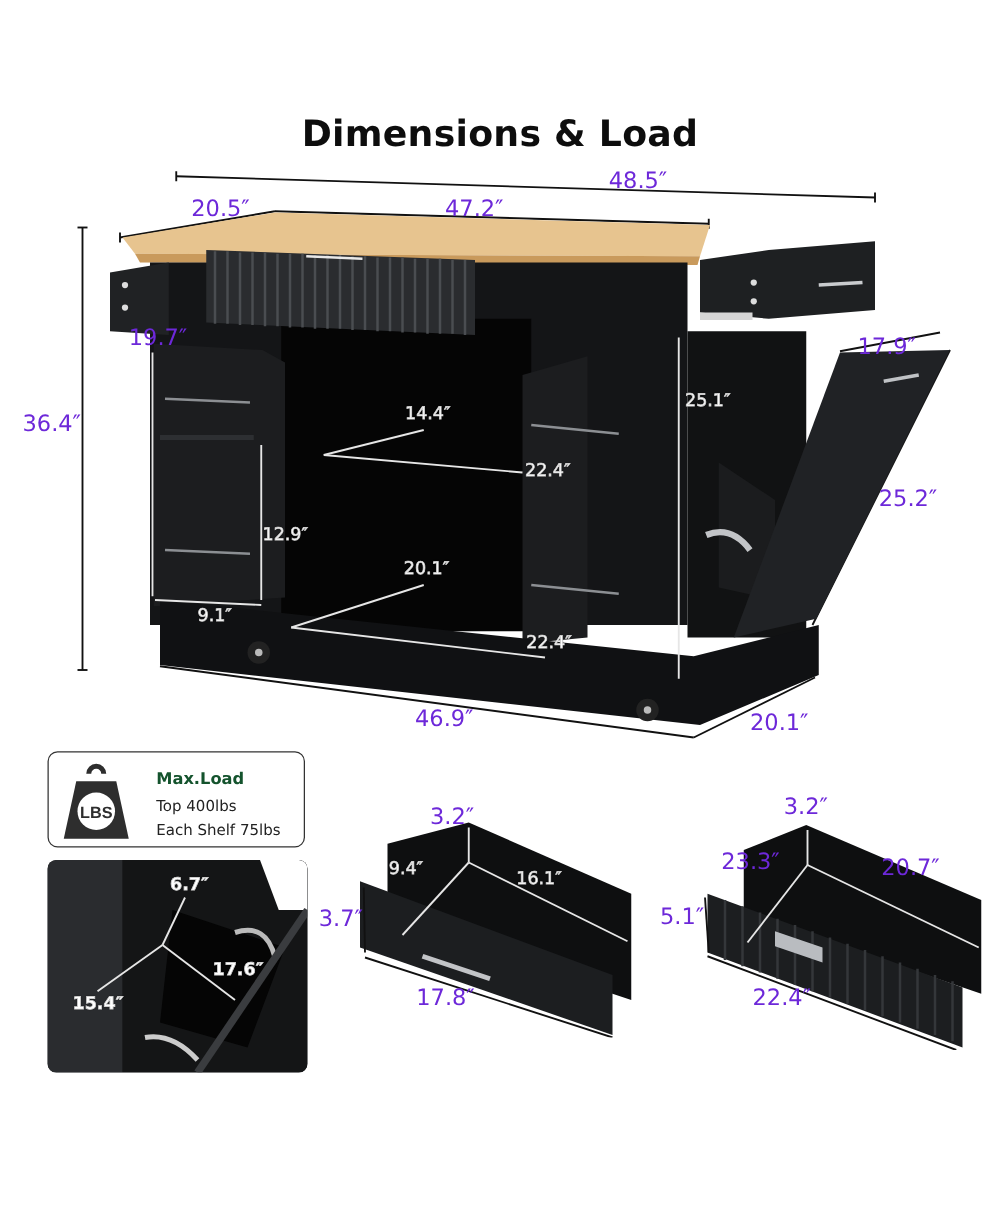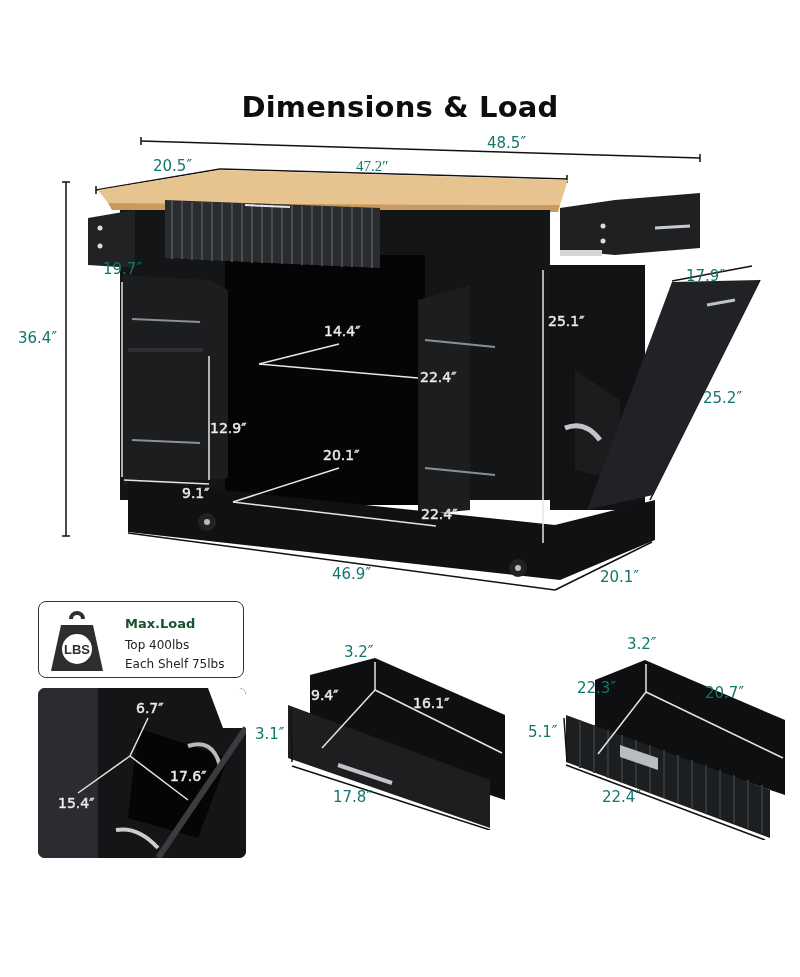--- a/index.html
+++ b/index.html
@@ -1,25 +1,25 @@
 <!DOCTYPE html>
 <html><head>
 <meta charset="utf-8">
 <style>
   html,body{margin:0;padding:0;background:#ffffff;}
   body{width:800px;height:977px;position:relative;overflow:hidden;font-family:"DejaVu Sans","Liberation Sans",sans-serif;color:#111;}
   .title{position:absolute;left:0;top:90px;width:800px;text-align:center;font-weight:bold;font-size:29px;letter-spacing:0.2px;color:#0d0d0d;}
   svg.main{position:absolute;left:0;top:0;}
-  .dim{position:absolute;font-size:15px;color:#0f766e;white-space:nowrap;line-height:1;}
+  .dim{position:absolute;font-size:18px;color:#6d28d9;white-space:nowrap;line-height:1;}
   .dim-w{position:absolute;font-size:14px;color:#fff;white-space:nowrap;line-height:1;
     -webkit-text-stroke:0.6px #cfcfcf;text-shadow:0 0 1px #000;}
   .load-box{position:absolute;left:38px;top:601px;width:206px;height:77px;border:1.5px solid #333;border-radius:8px;box-sizing:border-box;background:#fff;}
   .load-title{position:absolute;left:86px;top:14px;font-size:13px;font-weight:bold;color:#14532d;}
   .load-line{position:absolute;left:86px;font-size:12px;color:#222;}
-  .panel{position:absolute;left:38px;top:688px;width:208px;height:170px;border-radius:7px;overflow:hidden;background:#1d1f21;}
+  .panel{position:absolute;left:38px;top:688px;width:208px;height:170px;border-radius:7px;overflow:hidden;background:#1d1f21;font-weight:bold;}
 </style>
 </head>
 <body>
 
 <div class="title">Dimensions &amp; Load</div>
 
 <svg class="main" width="800" height="977" viewBox="0 0 800 977">
 
   <g stroke="#111" stroke-width="1.5" fill="none">
     <line x1="141" y1="141" x2="700" y2="158"></line>
@@ -114,25 +114,25 @@
     <line x1="259" y1="364" x2="339" y2="344"></line>
     <line x1="259" y1="364" x2="418" y2="378"></line>
     <line x1="233" y1="502" x2="339" y2="468"></line>
     <line x1="233" y1="502" x2="436" y2="526"></line>
     <line x1="543" y1="270" x2="543" y2="543"></line>
   </g>
 </svg>
 
 <div class="dim" style="left:487px;top:136px;">48.5″</div>
 <div class="dim" style="left:153px;top:159px;">20.5″</div>
-<div class="dim" style="left:356px;top:159px;font-family:Liberation Serif, serif;">47.2″</div>
+<div class="dim" style="left:356px;top:159px;">47.2″</div>
 <div class="dim" style="left:18px;top:331px;">36.4″</div>
 <div class="dim" style="left:103px;top:262px;">19.7″</div>
 <div class="dim-w" style="left:210px;top:405px;margin-top:16px;">12.9″</div>
-<div class="dim-w" style="left:158px;top:486px;margin-left:24px;">9.1″</div>
+<div class="dim-w" style="left:158px;top:486px;">9.1″</div>
 <div class="dim-w" style="left:324px;top:324px;">14.4″</div>
 <div class="dim-w" style="left:420px;top:370px;">22.4″</div>
 <div class="dim-w" style="left:323px;top:448px;">20.1″</div>
 <div class="dim-w" style="left:421px;top:507px;">22.4″</div>
 <div class="dim-w" style="left:548px;top:314px;">25.1″</div>
 <div class="dim" style="left:686px;top:269px;">17.9″</div>
 <div class="dim" style="left:703px;top:391px;">25.2″</div>
 <div class="dim" style="left:332px;top:567px;">46.9″</div>
 <div class="dim" style="left:600px;top:570px;">20.1″</div>
 
@@ -178,21 +178,21 @@
     <line x1="95" y1="40" x2="222" y2="103"></line>
   </g>
   <g stroke="#111" stroke-width="1.5">
     <line x1="11" y1="60" x2="12" y2="112"></line>
     <line x1="12" y1="116" x2="210" y2="180"></line>
   </g>
 </svg>
 <div class="dim" style="left:344px;top:645px;">3.2″</div>
 <div class="dim-w" style="left:311px;top:688px;">9.4″</div>
 <div class="dim-w" style="left:413px;top:696px;text-align:right;">16.1″</div>
-<div class="dim" style="left:255px;top:727px;">3.1″</div>
+<div class="dim" style="left:255px;top:727px;">3.7″</div>
 <div class="dim" style="left:333px;top:790px;">17.8″</div>
 
 <svg style="position:absolute;left:560px;top:650px;" width="240" height="190" viewBox="0 0 240 190">
   <polygon points="35,30 85,10 225,70 225,145 35,80" fill="#0e0f10"></polygon>
   <polygon points="6,65 210,140 210,188 6,112" fill="#1c1e20"></polygon>
   <g stroke="#34373a" stroke-width="2">
     <line x1="20" y1="70" x2="20" y2="118"></line>
       <line x1="34" y1="75" x2="34" y2="123"></line>
     <line x1="48" y1="80" x2="48" y2="128"></line>
       <line x1="62" y1="85" x2="62" y2="133"></line>
@@ -212,16 +212,16 @@
     <line x1="86" y1="14" x2="86" y2="42"></line>
     <line x1="86" y1="42" x2="38" y2="104"></line>
     <line x1="86" y1="42" x2="223" y2="108"></line>
   </g>
   <g stroke="#111" stroke-width="1.5">
     <line x1="4" y1="68" x2="7" y2="112"></line>
     <line x1="6" y1="115" x2="205" y2="190"></line>
   </g>
 </svg>
 <div class="dim" style="left:627px;top:637px;">3.2″</div>
-<div class="dim" style="left:577px;top:681px;">22.3″</div>
+<div class="dim" style="left:577px;top:681px;">23.3″</div>
 <div class="dim" style="left:705px;top:686px;">20.7″</div>
 <div class="dim" style="left:528px;top:725px;">5.1″</div>
 <div class="dim" style="left:602px;top:790px;">22.4″</div>
 
 </body></html>

